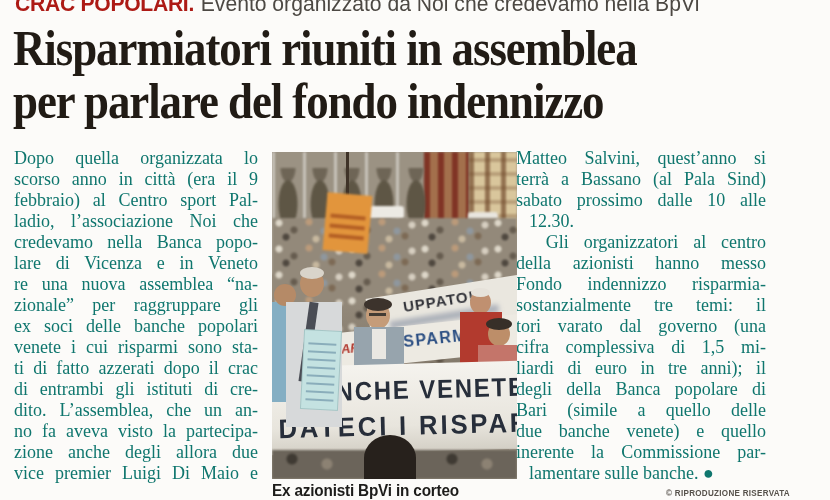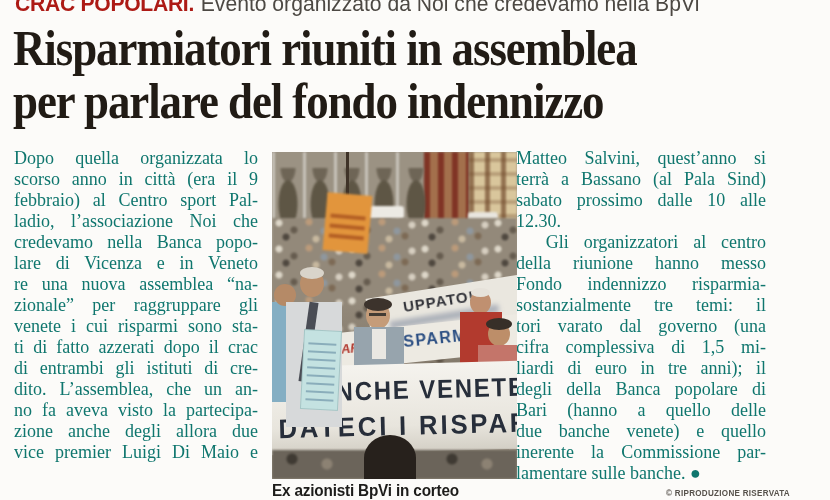--- a/index.html
+++ b/index.html
@@ -27,21 +27,21 @@
   .hl-line { display:block; }
 
   
   .col {
     position:absolute; top:148px; height:352px; overflow:hidden;
     font-size:18px; line-height:21px; color:#0f766e;
   }
   .col-left  { left:14px;  width:244px; }
   .col-right { left:516px; width:250px; }
   .bodyline { text-align:justify; text-align-last:justify; height:21px; overflow:hidden; }
-  .bodyline.nojust { text-align-last:left; }
+  .bodyline.nojust { text-align-last:left;margin-left:13px; }
 
   
   .caption {
     position:absolute; left:272px; top:481px;
     font-family:"Liberation Sans", sans-serif; font-weight:bold;
     font-size:17px; color:#1d1c1a; letter-spacing:-0.2px;
     transform:scaleX(.9); transform-origin:left top; white-space:nowrap;
   }
   .copyright {
     position:absolute; left:630px; width:160px; top:488px; text-align:right;
@@ -193,20 +193,21 @@
 
   <div class="col col-left">
       <div class="bodyline">Dopo quella organizzata lo</div>
       <div class="bodyline">scorso anno in città (era il 9</div>
       <div class="bodyline">febbraio) al Centro sport Pal-</div>
       <div class="bodyline">ladio, l’associazione Noi che</div>
       <div class="bodyline">credevamo nella Banca popo-</div>
       <div class="bodyline">lare di Vicenza e in Veneto</div>
       <div class="bodyline">re una nuova assemblea “na-</div>
       <div class="bodyline">zionale” per raggruppare gli</div>
+      <div class="bodyline">ex soci delle banche popolari</div>
       <div class="bodyline">venete i cui risparmi sono sta-</div>
       <div class="bodyline">ti di fatto azzerati dopo il crac</div>
       <div class="bodyline">di entrambi gli istituti di cre-</div>
       <div class="bodyline">dito. L’assemblea, che un an-</div>
       <div class="bodyline">no fa aveva visto la partecipa-</div>
       <div class="bodyline">zione anche degli allora due</div>
       <div class="bodyline">vice premier Luigi Di Maio e</div>
     </div>
 
   <figure class="photo">
@@ -253,28 +254,28 @@
   </figure>
 
   <div class="caption">Ex azionisti BpVi in corteo</div>
 
   <div class="col col-right">
       <div class="bodyline">Matteo Salvini, quest’anno si</div>
       <div class="bodyline">terrà a Bassano (al Pala Sind)</div>
       <div class="bodyline">sabato prossimo dalle 10 alle</div>
       <div class="bodyline nojust">12.30.</div>
       <div class="bodyline">&nbsp;&nbsp;Gli organizzatori al centro</div>
-      <div class="bodyline">della riunione hanno messo</div>
+      <div class="bodyline">della azionisti hanno messo</div>
       <div class="bodyline">Fondo indennizzo risparmia-</div>
       <div class="bodyline">sostanzialmente tre temi: il</div>
       <div class="bodyline">tori varato dal governo (una</div>
       <div class="bodyline">cifra complessiva di 1,5 mi-</div>
       <div class="bodyline">liardi di euro in tre anni); il</div>
       <div class="bodyline">degli della Banca popolare di</div>
-      <div class="bodyline">Bari (hanno a quello delle</div>
+      <div class="bodyline">Bari (simile a quello delle</div>
       <div class="bodyline">due banche venete) e quello</div>
       <div class="bodyline">inerente la Commissione par-</div>
       <div class="bodyline nojust">lamentare sulle banche. ●</div>
     </div>
 
   <div class="copyright">© RIPRODUZIONE RISERVATA</div>
 
 </div>
 
 </body></html>

